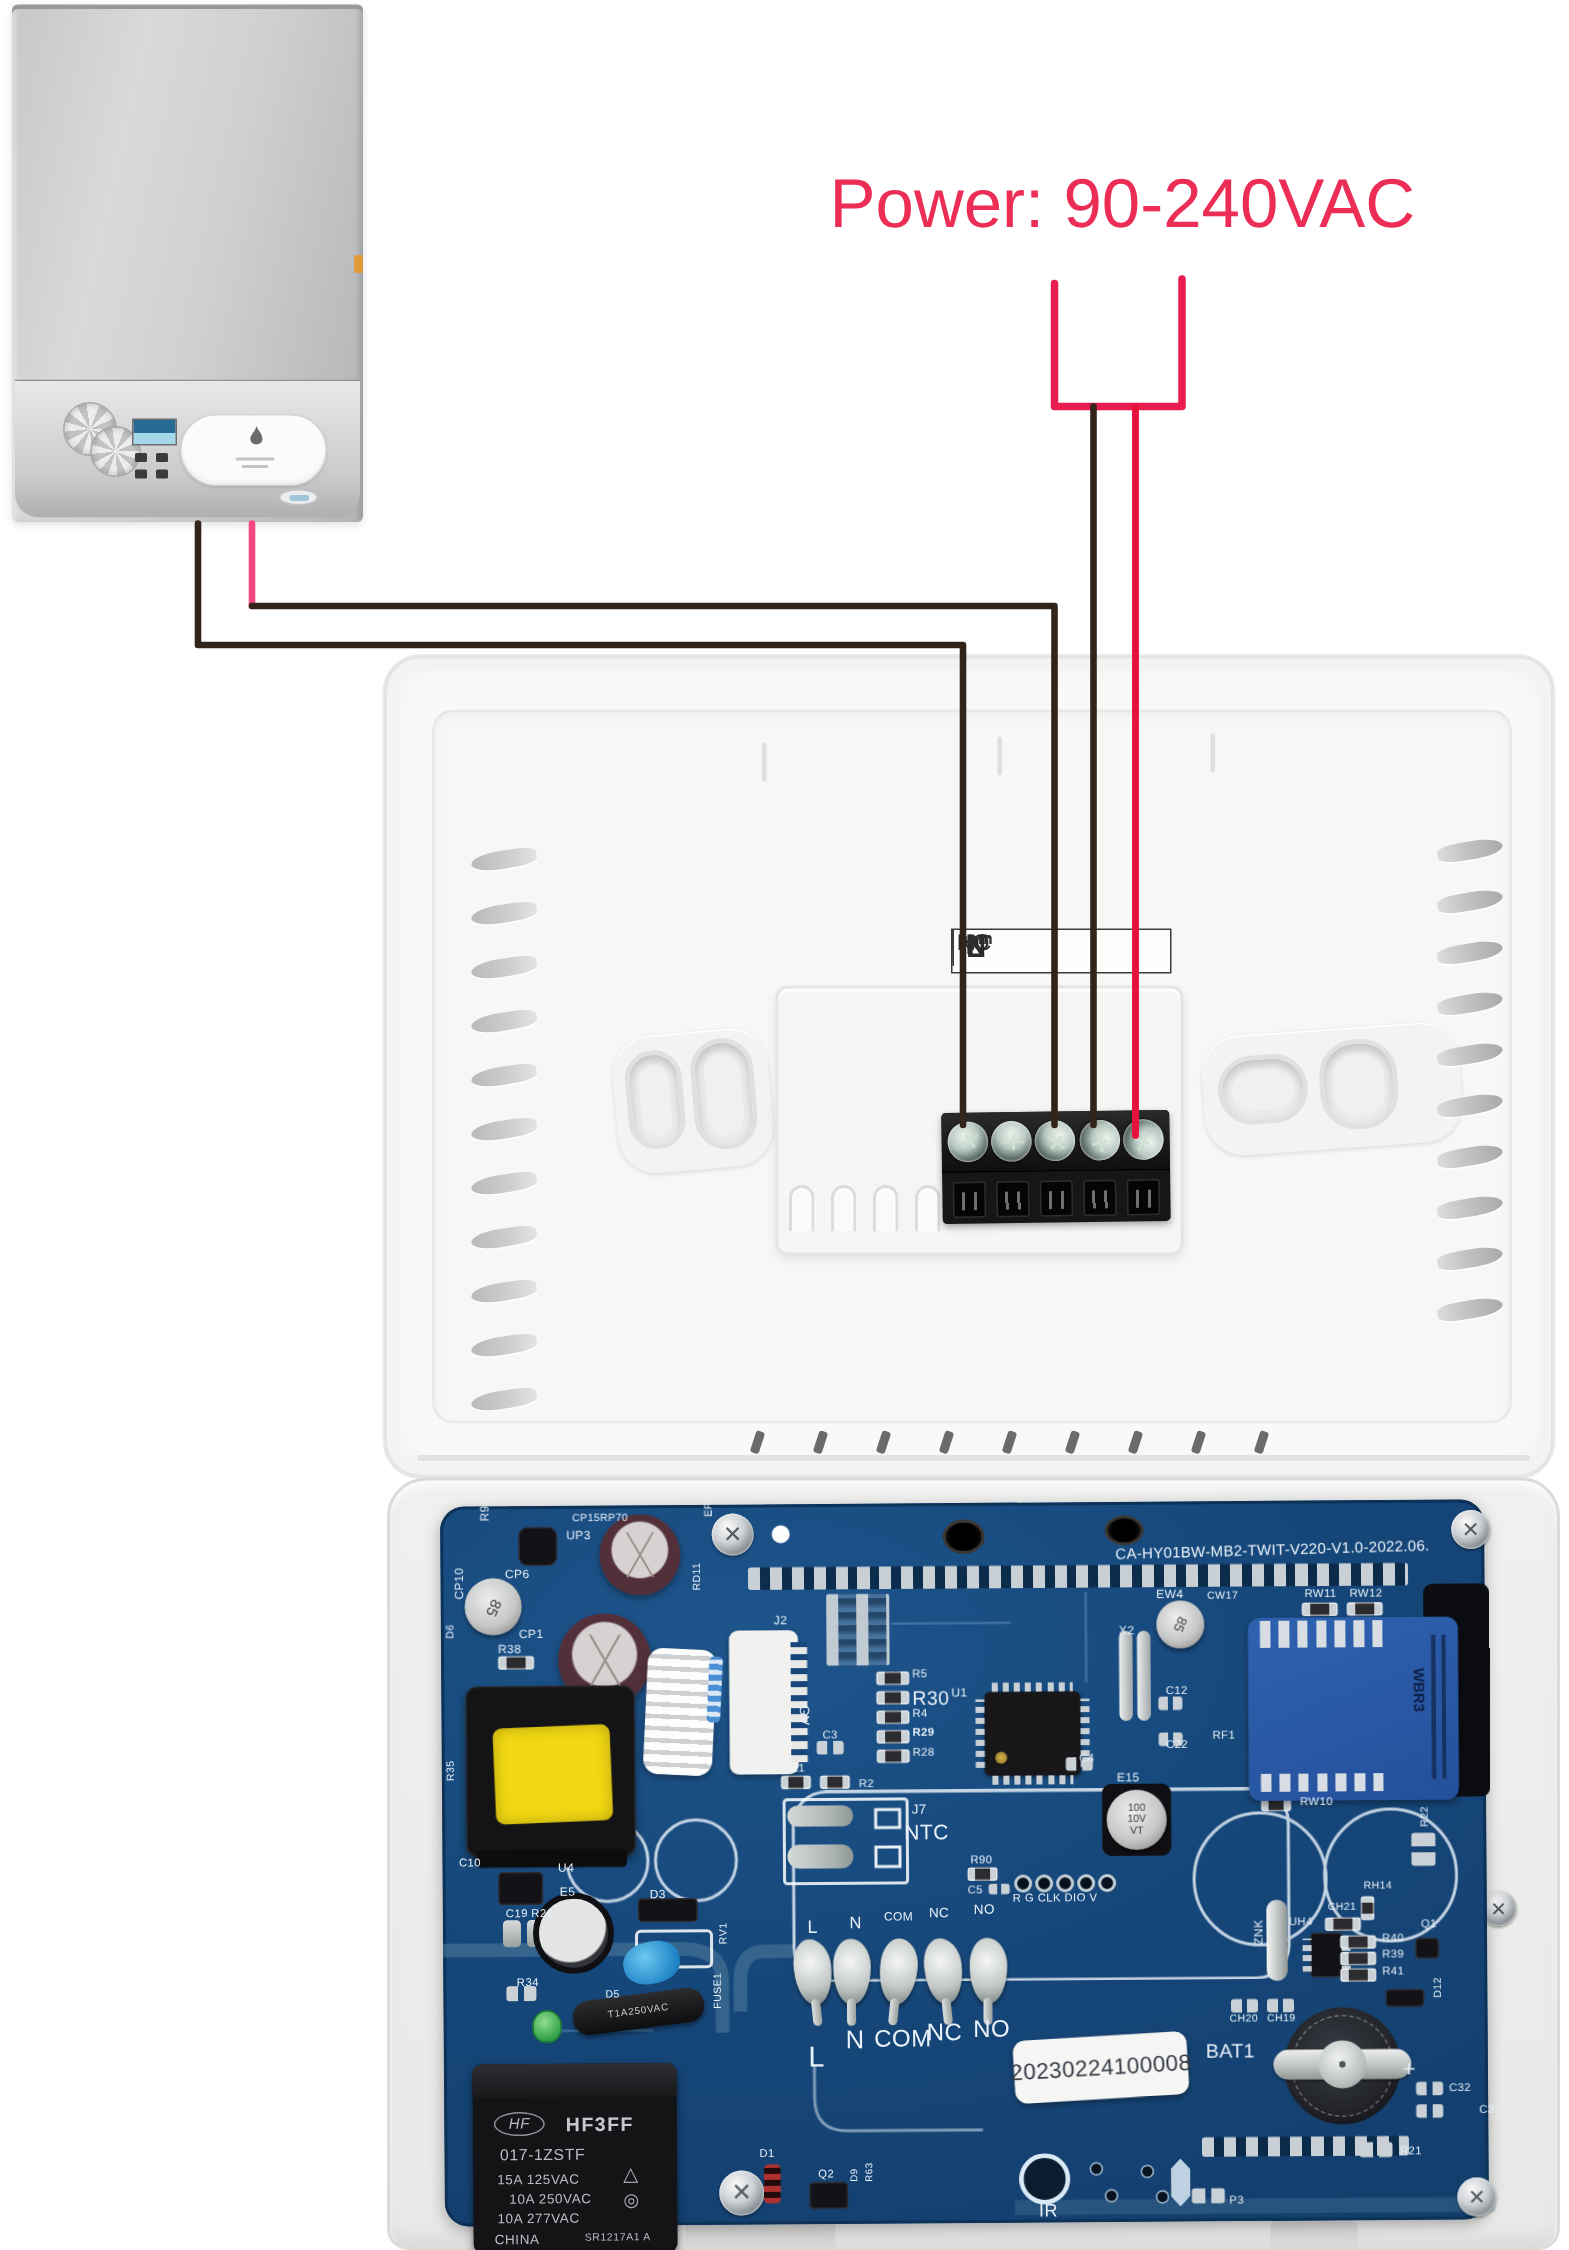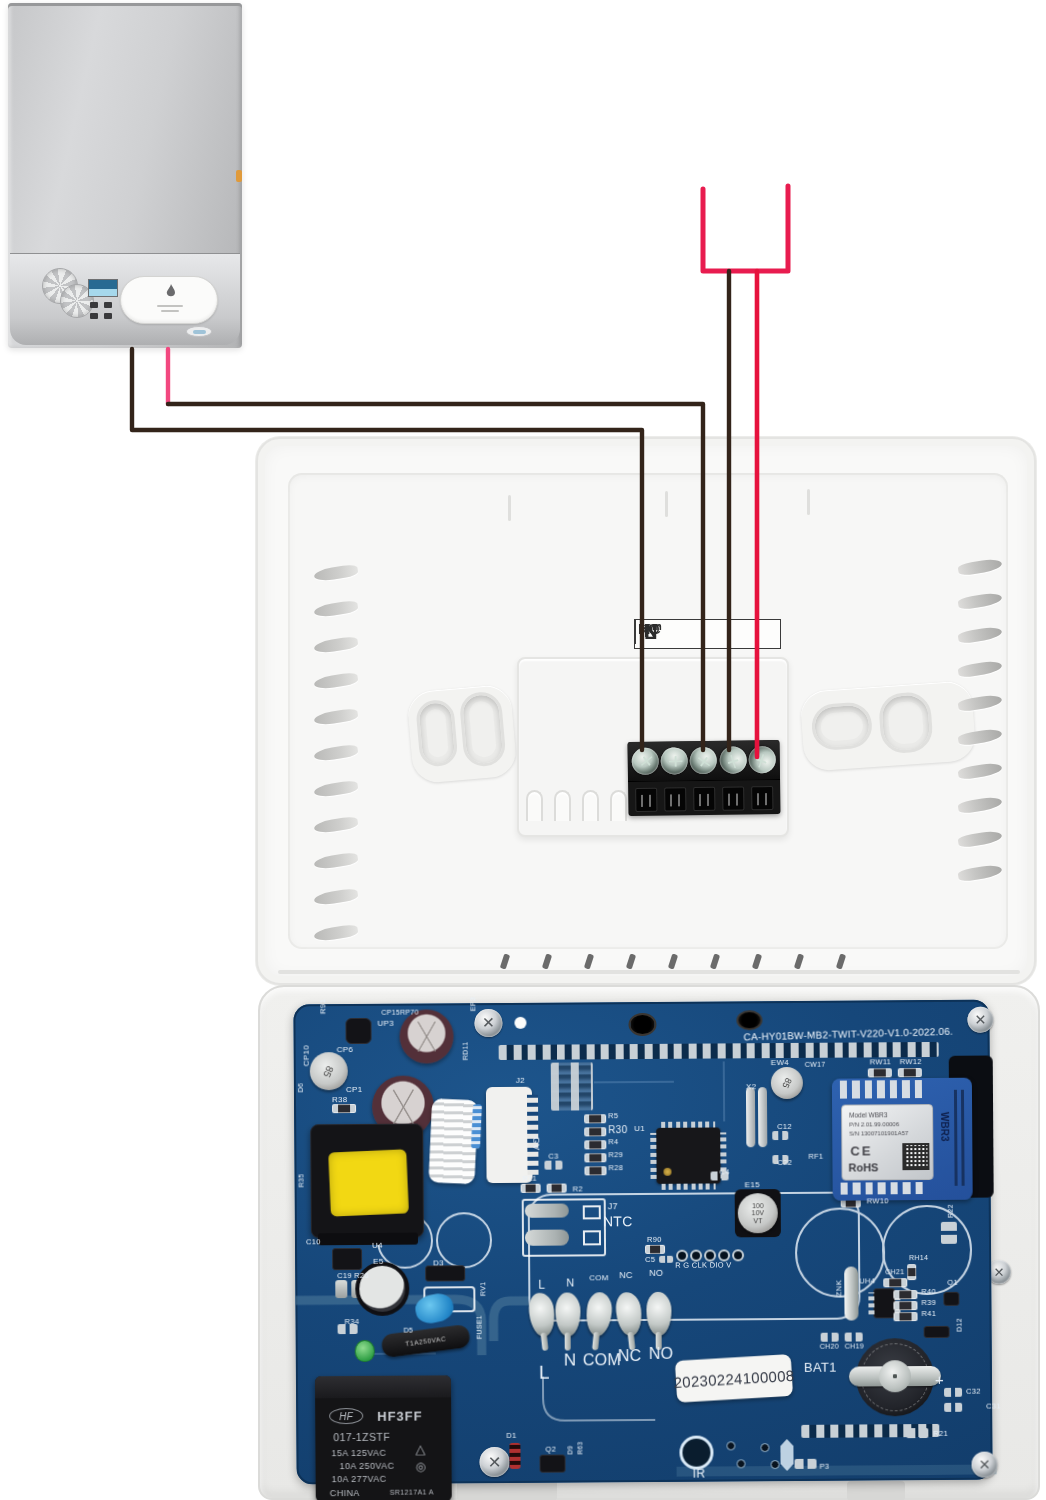--- a/index.html
+++ b/index.html
@@ -162,20 +162,21 @@
         <div class="pline" style="left:36px;top:28px;width:26px"></div>
         <div class="pline" style="left:40px;top:33px;width:18px"></div>
       </div>
       <div class="blogo">
           <i></i>
         </div>
     </div>
   </div>
   <div class="odot"></div>
 
+  <div class="power">Power: 90-240VAC</div>
 
   <div class="backplate" id="backplate">
     <div class="bp-field"></div>
     <div class="tickv" style="left:250px;top:56px"></div>
     <div class="tickv" style="left:407px;top:52px"></div>
     <div class="tickv" style="left:549px;top:50px"></div>
 
     <div class="eight" style="left:152px;top:249px;width:104px;height:92px;transform:rotate(-5deg)">
       <div class="ehole" style="left:8px;top:10px;width:38px;height:66px;border-radius:20px"></div>
       <div class="ehole" style="left:52px;top:6px;width:42px;height:74px;border-radius:22px"></div>
@@ -322,28 +323,20 @@
           <span style="position:static">10V</span>
           <span style="position:static">VT</span>
         </div>
       </div>
 
       <div style="left:655px;top:56px;width:44px;height:142px;background:#0b0d12;border-radius:6px"></div>
       <div style="left:538px;top:78px;width:140px;height:122px;border-radius:8px;background:linear-gradient(160deg,#2e62b0,#24509b);box-shadow:0 2px 5px rgba(0,0,0,.4)">
         <i style="position:absolute;left:8px;top:2px;width:84px;height:18px;background:repeating-linear-gradient(90deg,#d7dde3 0 7px,transparent 7px 12.5px)"></i>
         <i style="position:absolute;left:8px;top:104px;width:84px;height:12px;background:repeating-linear-gradient(90deg,#d7dde3 0 7px,transparent 7px 12.5px)"></i>
         <i style="position:absolute;left:122px;top:12px;width:12px;height:96px;background:repeating-linear-gradient(90deg,#142c56 0 3px,transparent 3px 7px);opacity:.85"></i>
-        <div class="shield" style="left:9px;top:26px;width:92px;height:76px">
-          <span style="left:7px;top:6px;font-size:6.5px">Model WBR3</span>
-          <span style="left:7px;top:16px;font-size:6px">P/N 2.01.99.00006</span>
-          <span style="left:7px;top:25px;font-size:6px">S/N 13007101901A57</span>
-          <span style="left:8px;top:38px;font-size:13px;font-weight:600;letter-spacing:2px;color:#46464c">CE</span>
-          <span style="left:6px;top:56px;font-size:11px;font-weight:600;color:#3d3d43">RoHS</span>
-          <div class="qr" style="left:60px;top:38px;width:27px;height:27px"></div>
-        </div>
         <span style="left:118px;top:34px;font-size:10px;font-weight:700;color:#0e1f4a;transform:rotate(90deg);transform-origin:0 0">WBR3</span>
       </div>
 
       <div style="left:227px;top:196px;width:84px;height:58px;border:2px solid rgba(255,255,255,.85);border-radius:3px"></div>
       <div style="left:230px;top:201px;width:44px;height:14px;border-radius:7px;background:linear-gradient(90deg,#d6dad9,#aab1b1 70%,#8e9696)"></div>
       <div style="left:230px;top:227px;width:44px;height:16px;border-radius:8px;background:linear-gradient(90deg,#d6dad9,#aab1b1 70%,#8e9696)"></div>
       <div style="left:288px;top:203px;width:18px;height:14px;border:2px solid rgba(255,255,255,.9)"></div>
       <div style="left:288px;top:228px;width:18px;height:15px;border:2px solid rgba(255,255,255,.9)"></div>
 
       <div class="res" style="left:350px;top:243px;width:20px"></div>
@@ -448,24 +441,24 @@
           <span class="ref" style="left: 43px; top: 42px; font-size: 8px;">CP6</span>
           <span class="ref" style="left: 9px; top: 62px; font-size: 8px; transform: rotate(-90deg);">CP10</span>
           <span class="ref" style="left: 52px; top: 82px; font-size: 8px;">CP1</span>
           <span class="ref" style="left: 38px; top: 92px; font-size: 8px;">R38</span>
           <span class="ref" style="left: 3px; top: 88px; font-size: 7px; transform: rotate(-90deg);">D6</span>
           <span class="ref" style="left: 3px; top: 183px; font-size: 7px; transform: rotate(-90deg);">R35</span>
           <span class="ref" style="left: 222px; top: 74px; font-size: 8px;">J2</span>
           <span class="ref" style="left: 246px; top: 134px; font-size: 9px; transform: rotate(90deg);">GV</span>
           <span class="ref" style="left: 168px; top: 57px; font-size: 7px; transform: rotate(-90deg);">RD11</span>
           <span class="ref" style="left: 314px; top: 110px; font-size: 7.5px;">R5</span>
-          <span class="ref" style="left: 314px; top: 123px; font-size: 10px;">R30</span>
+          <span class="ref" style="left: 314px; top: 123px; font-size: 13px;">R30</span>
           <span class="ref" style="left: 340px; top: 123px; font-size: 8px;">U1</span>
           <span class="ref" style="left: 314px; top: 136px; font-size: 7.5px;">R4</span>
-          <span class="ref" style="left: 314px; top: 149px; font-size: 7.5px;">R29</span>
+          <span class="ref" style="left: 314px; top: 149px; font-size: 7.5px; font-weight: bold;">R29</span>
           <span class="ref" style="left: 314px; top: 162px; font-size: 7.5px;">R28</span>
           <span class="ref" style="left: 228px; top: 172px; font-size: 7.5px;">R11</span>
           <span class="ref" style="left: 254px; top: 150px; font-size: 7.5px;">C3</span>
           <span class="ref" style="left: 278px; top: 183px; font-size: 7.5px;">R2</span>
           <span class="ref" style="left: 425px; top: 167px; font-size: 7.5px;">C4</span>
           <span class="ref" style="left: 452px; top: 82px; font-size: 8px;">X2</span>
           <span class="ref" style="left: 477px; top: 58px; font-size: 8px;">EW4</span>
           <span class="ref" style="left: 511px; top: 60px; font-size: 7px;">CW17</span>
           <span class="ref" style="left: 483px; top: 122px; font-size: 7.5px;">C12</span>
           <span class="ref" style="left: 483px; top: 146px; font-size: 7.5px; margin-top: 12px;">C22</span>

